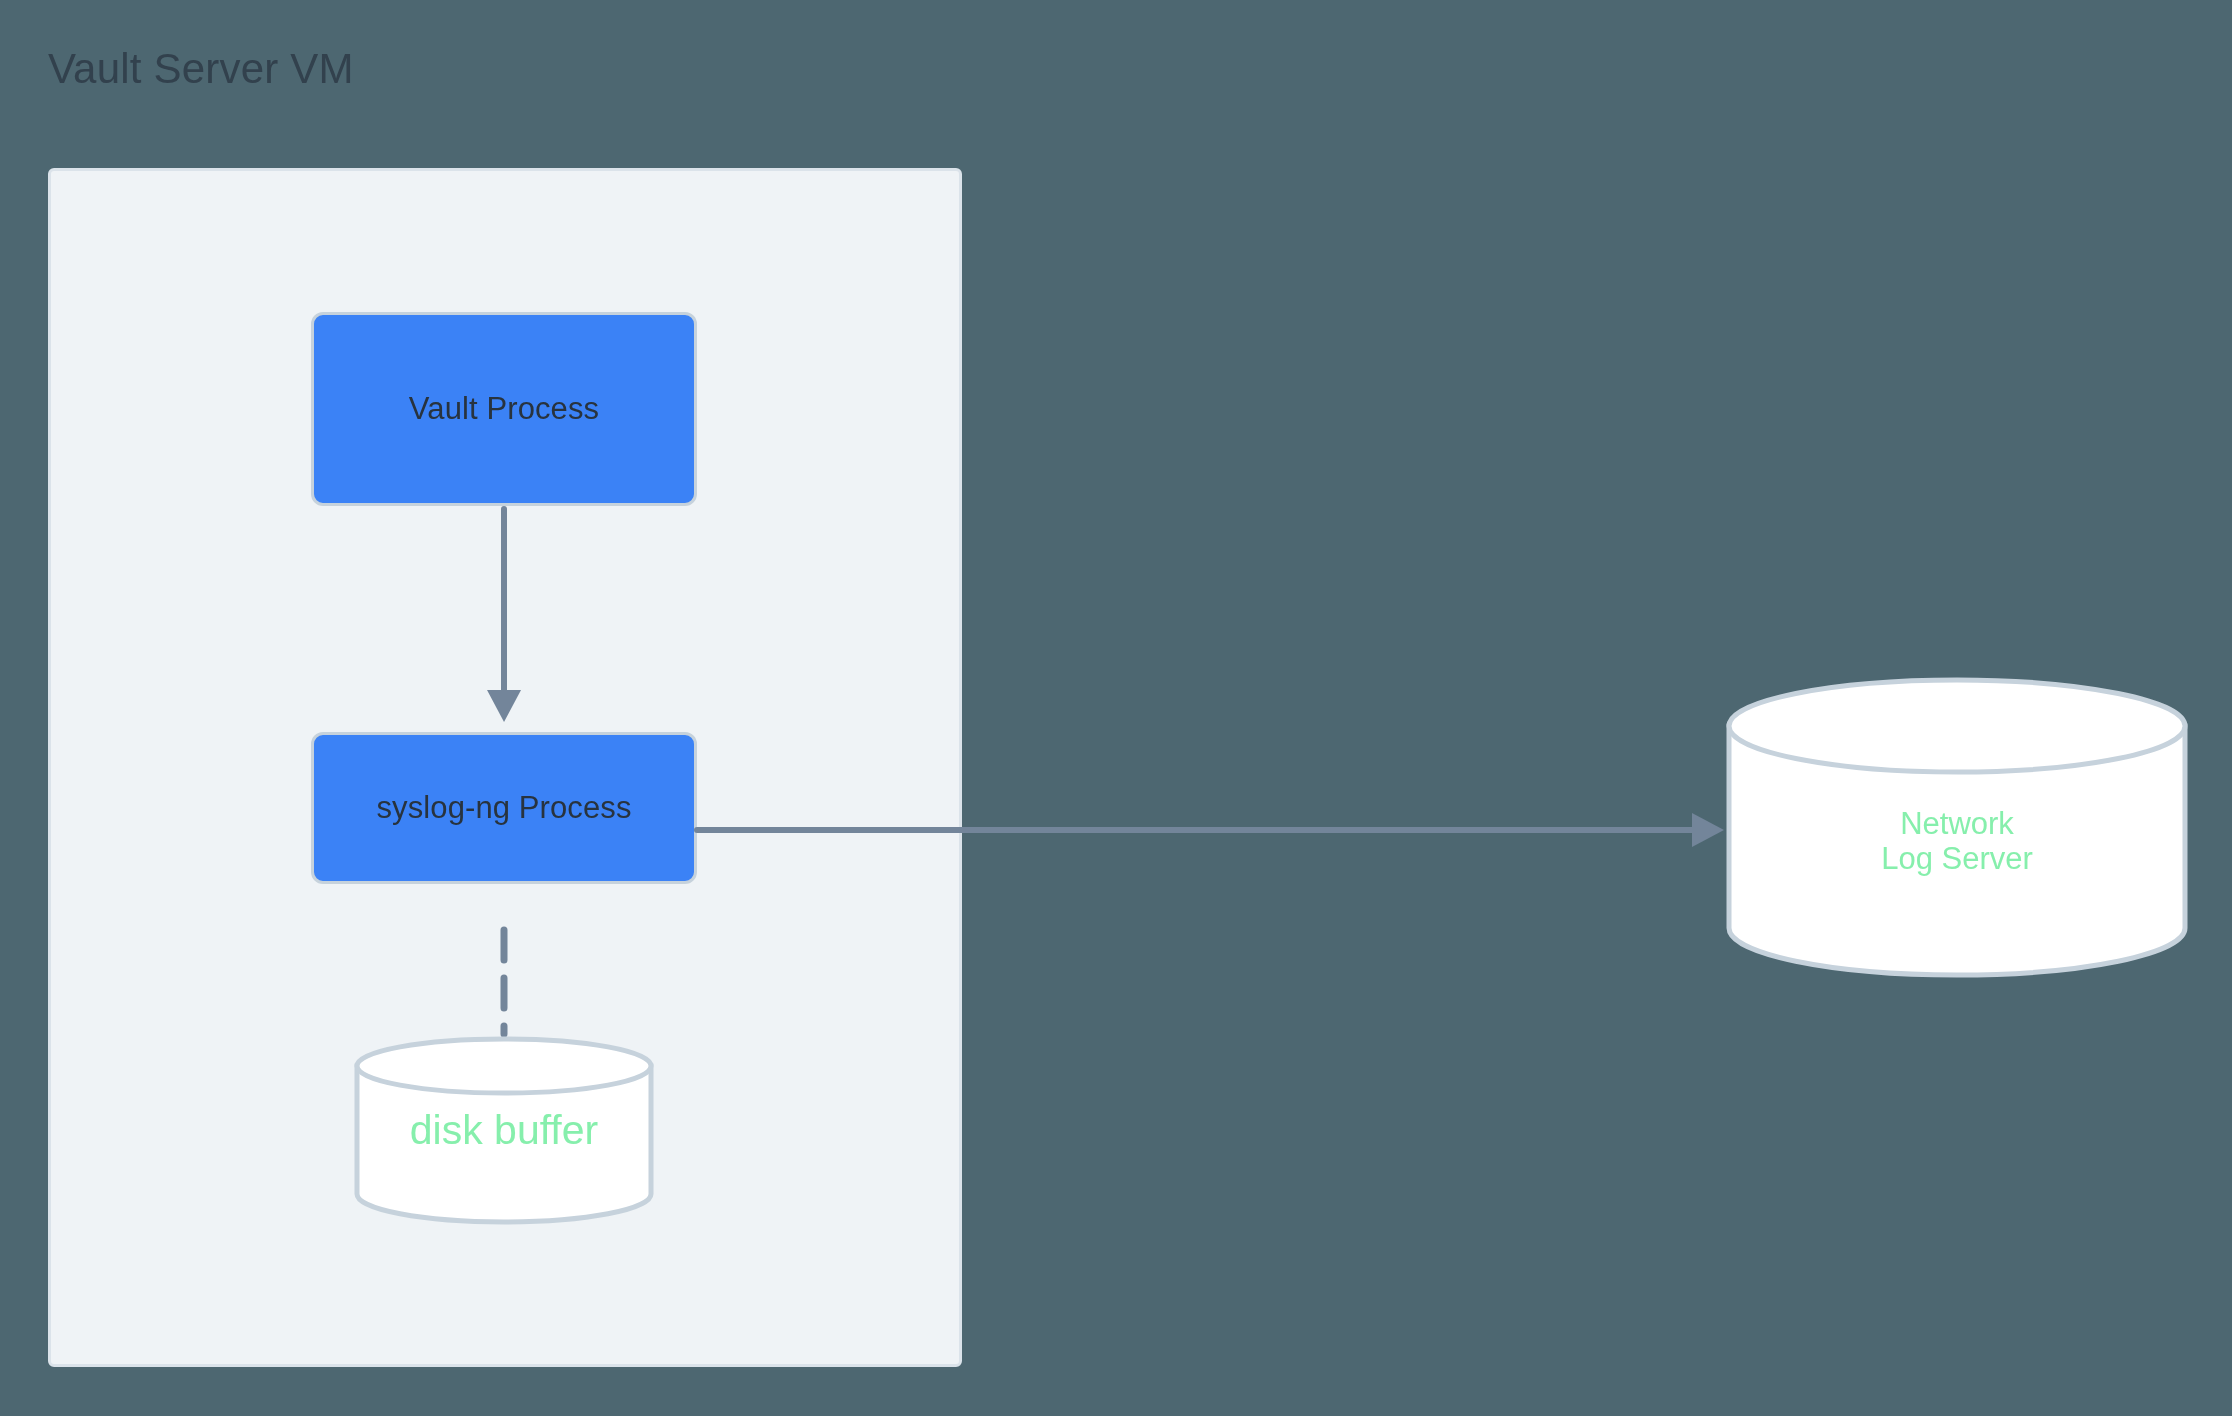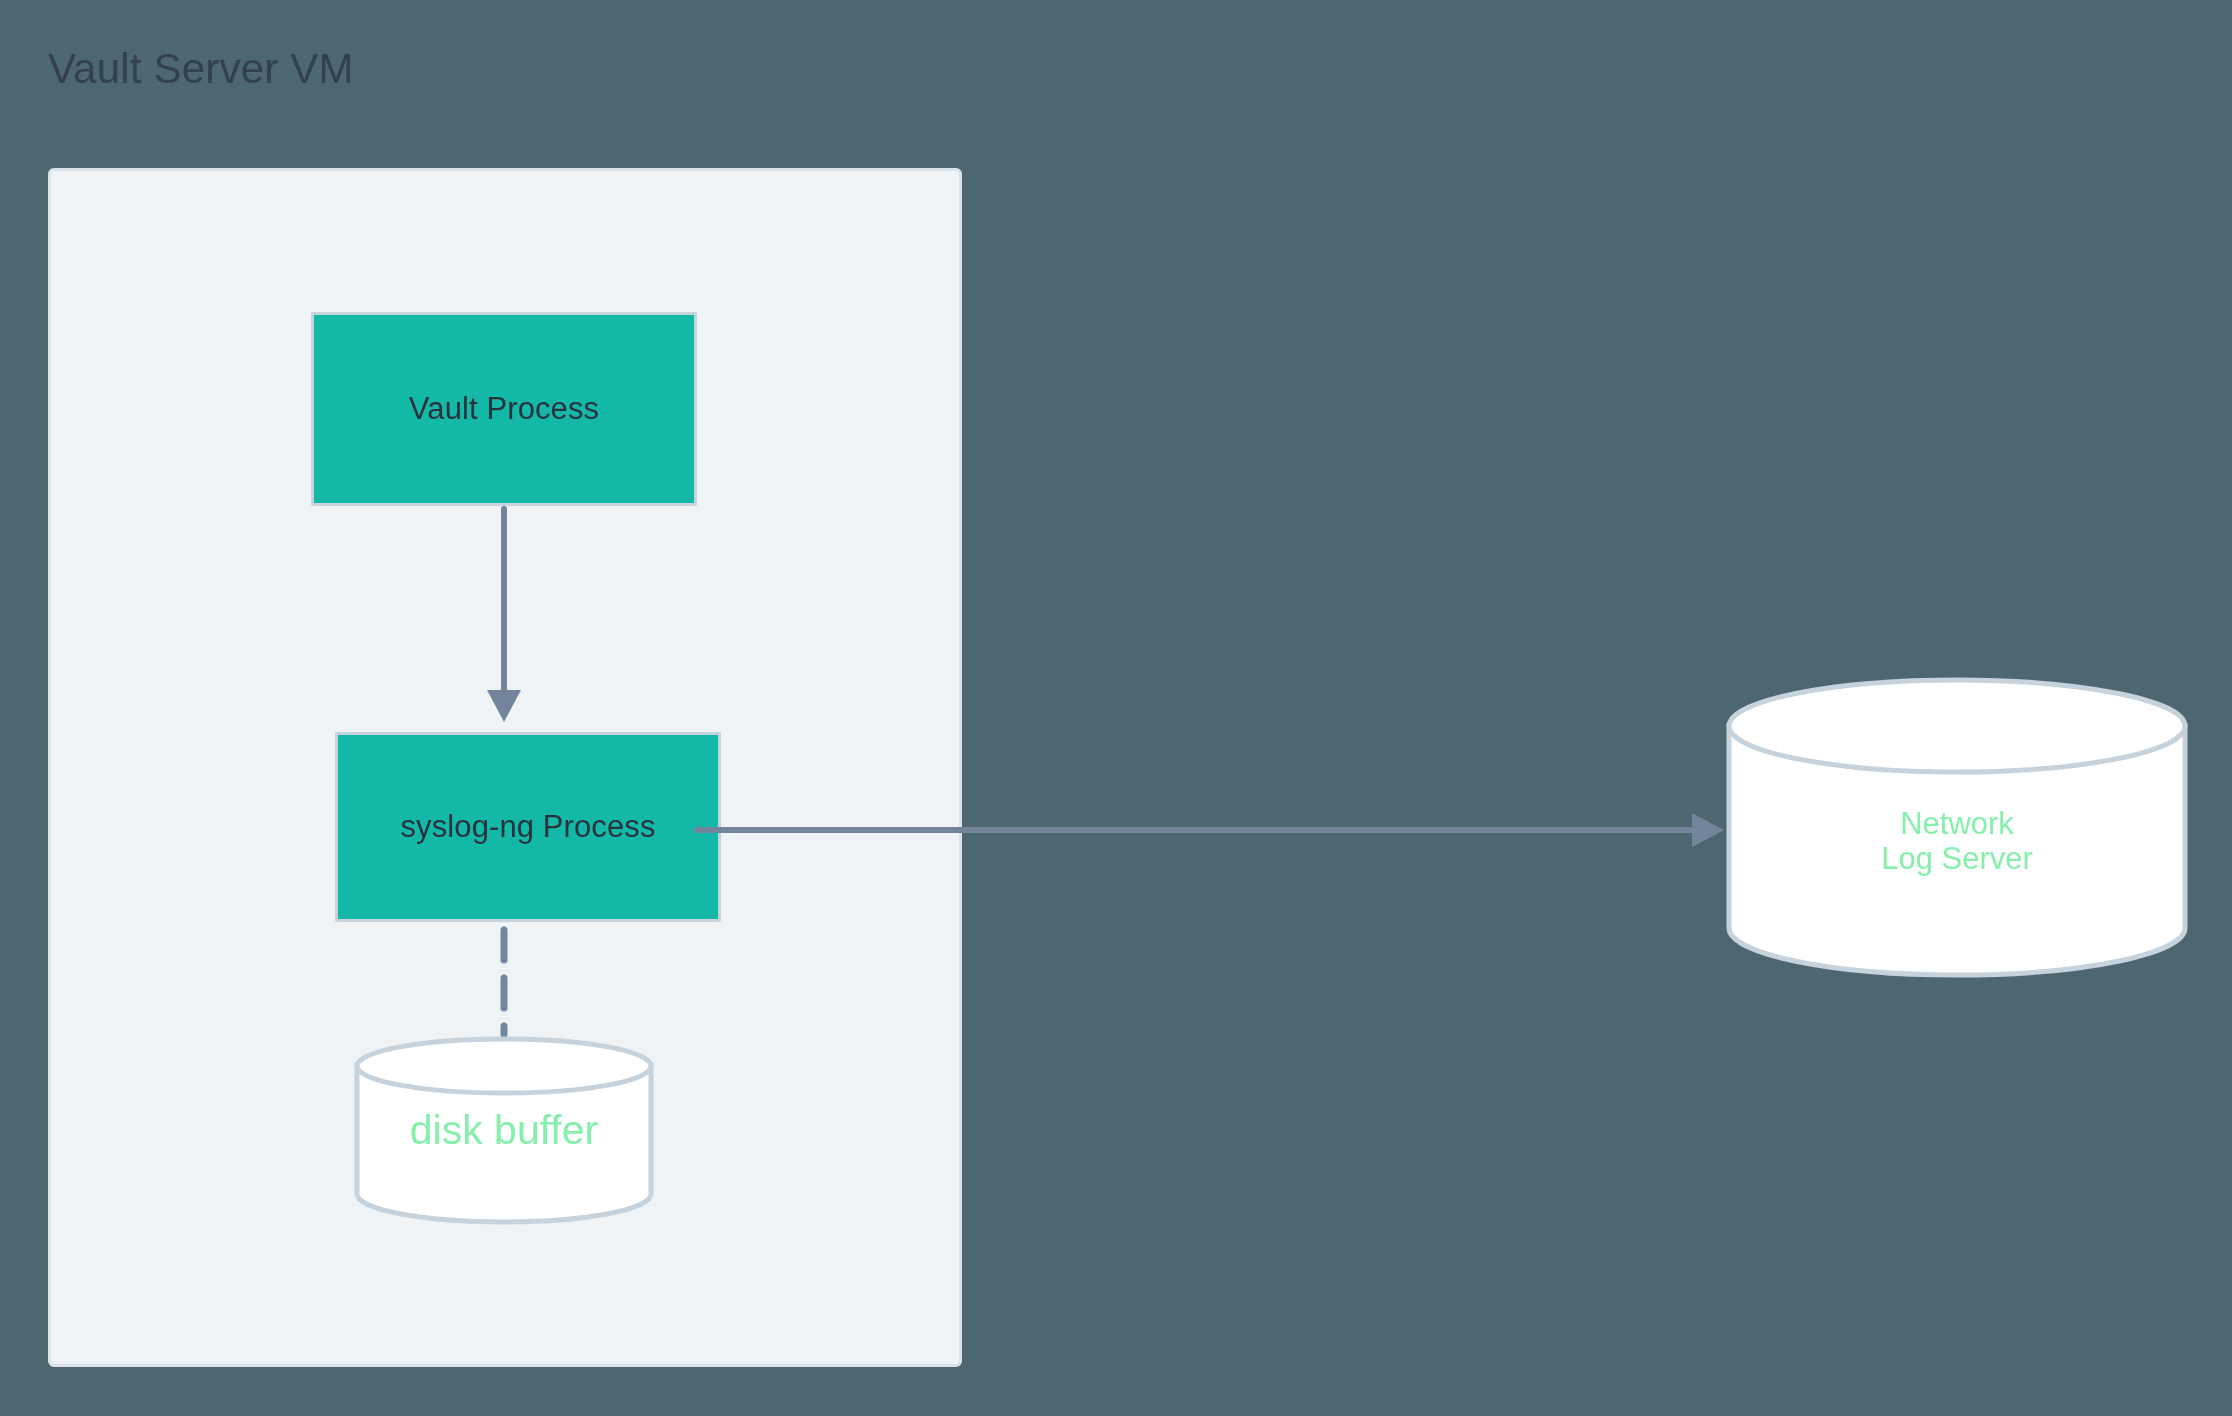--- a/index.html
+++ b/index.html
@@ -46,23 +46,23 @@
     height: 1199px;
     background: #eff3f6;
     border: 3px solid #dbe3ea;
     border-radius: 6px;
     box-sizing: border-box;
   }
 
   
   .proc-box {
     position: absolute;
-    background: #14b8a6;
+    background: #3b82f6;
     border: 3px solid #c6d2dc;
-    border-radius: 2px;
+    border-radius: 12px;
     box-sizing: border-box;
     display: flex;
     align-items: center;
     justify-content: center;
   }
   .proc-box .proc-label {
     font-size: 31px;
     color: #28333e;
     white-space: nowrap;
     letter-spacing: 0.1px;
@@ -71,22 +71,21 @@
   #vault-process-box {
     left: 311px;
     top: 312px;
     width: 386px;
     height: 194px;
   }
   #syslog-process-box {
     left: 311px;
     top: 732px;
     width: 386px;
-    height: 190px;
-    margin-left: 24px;
+    height: 152px;
   }
 
   
   .cylinder {
     position: absolute;
   }
   .cylinder svg {
     display: block;
     width: 100%;
     height: 100%;

